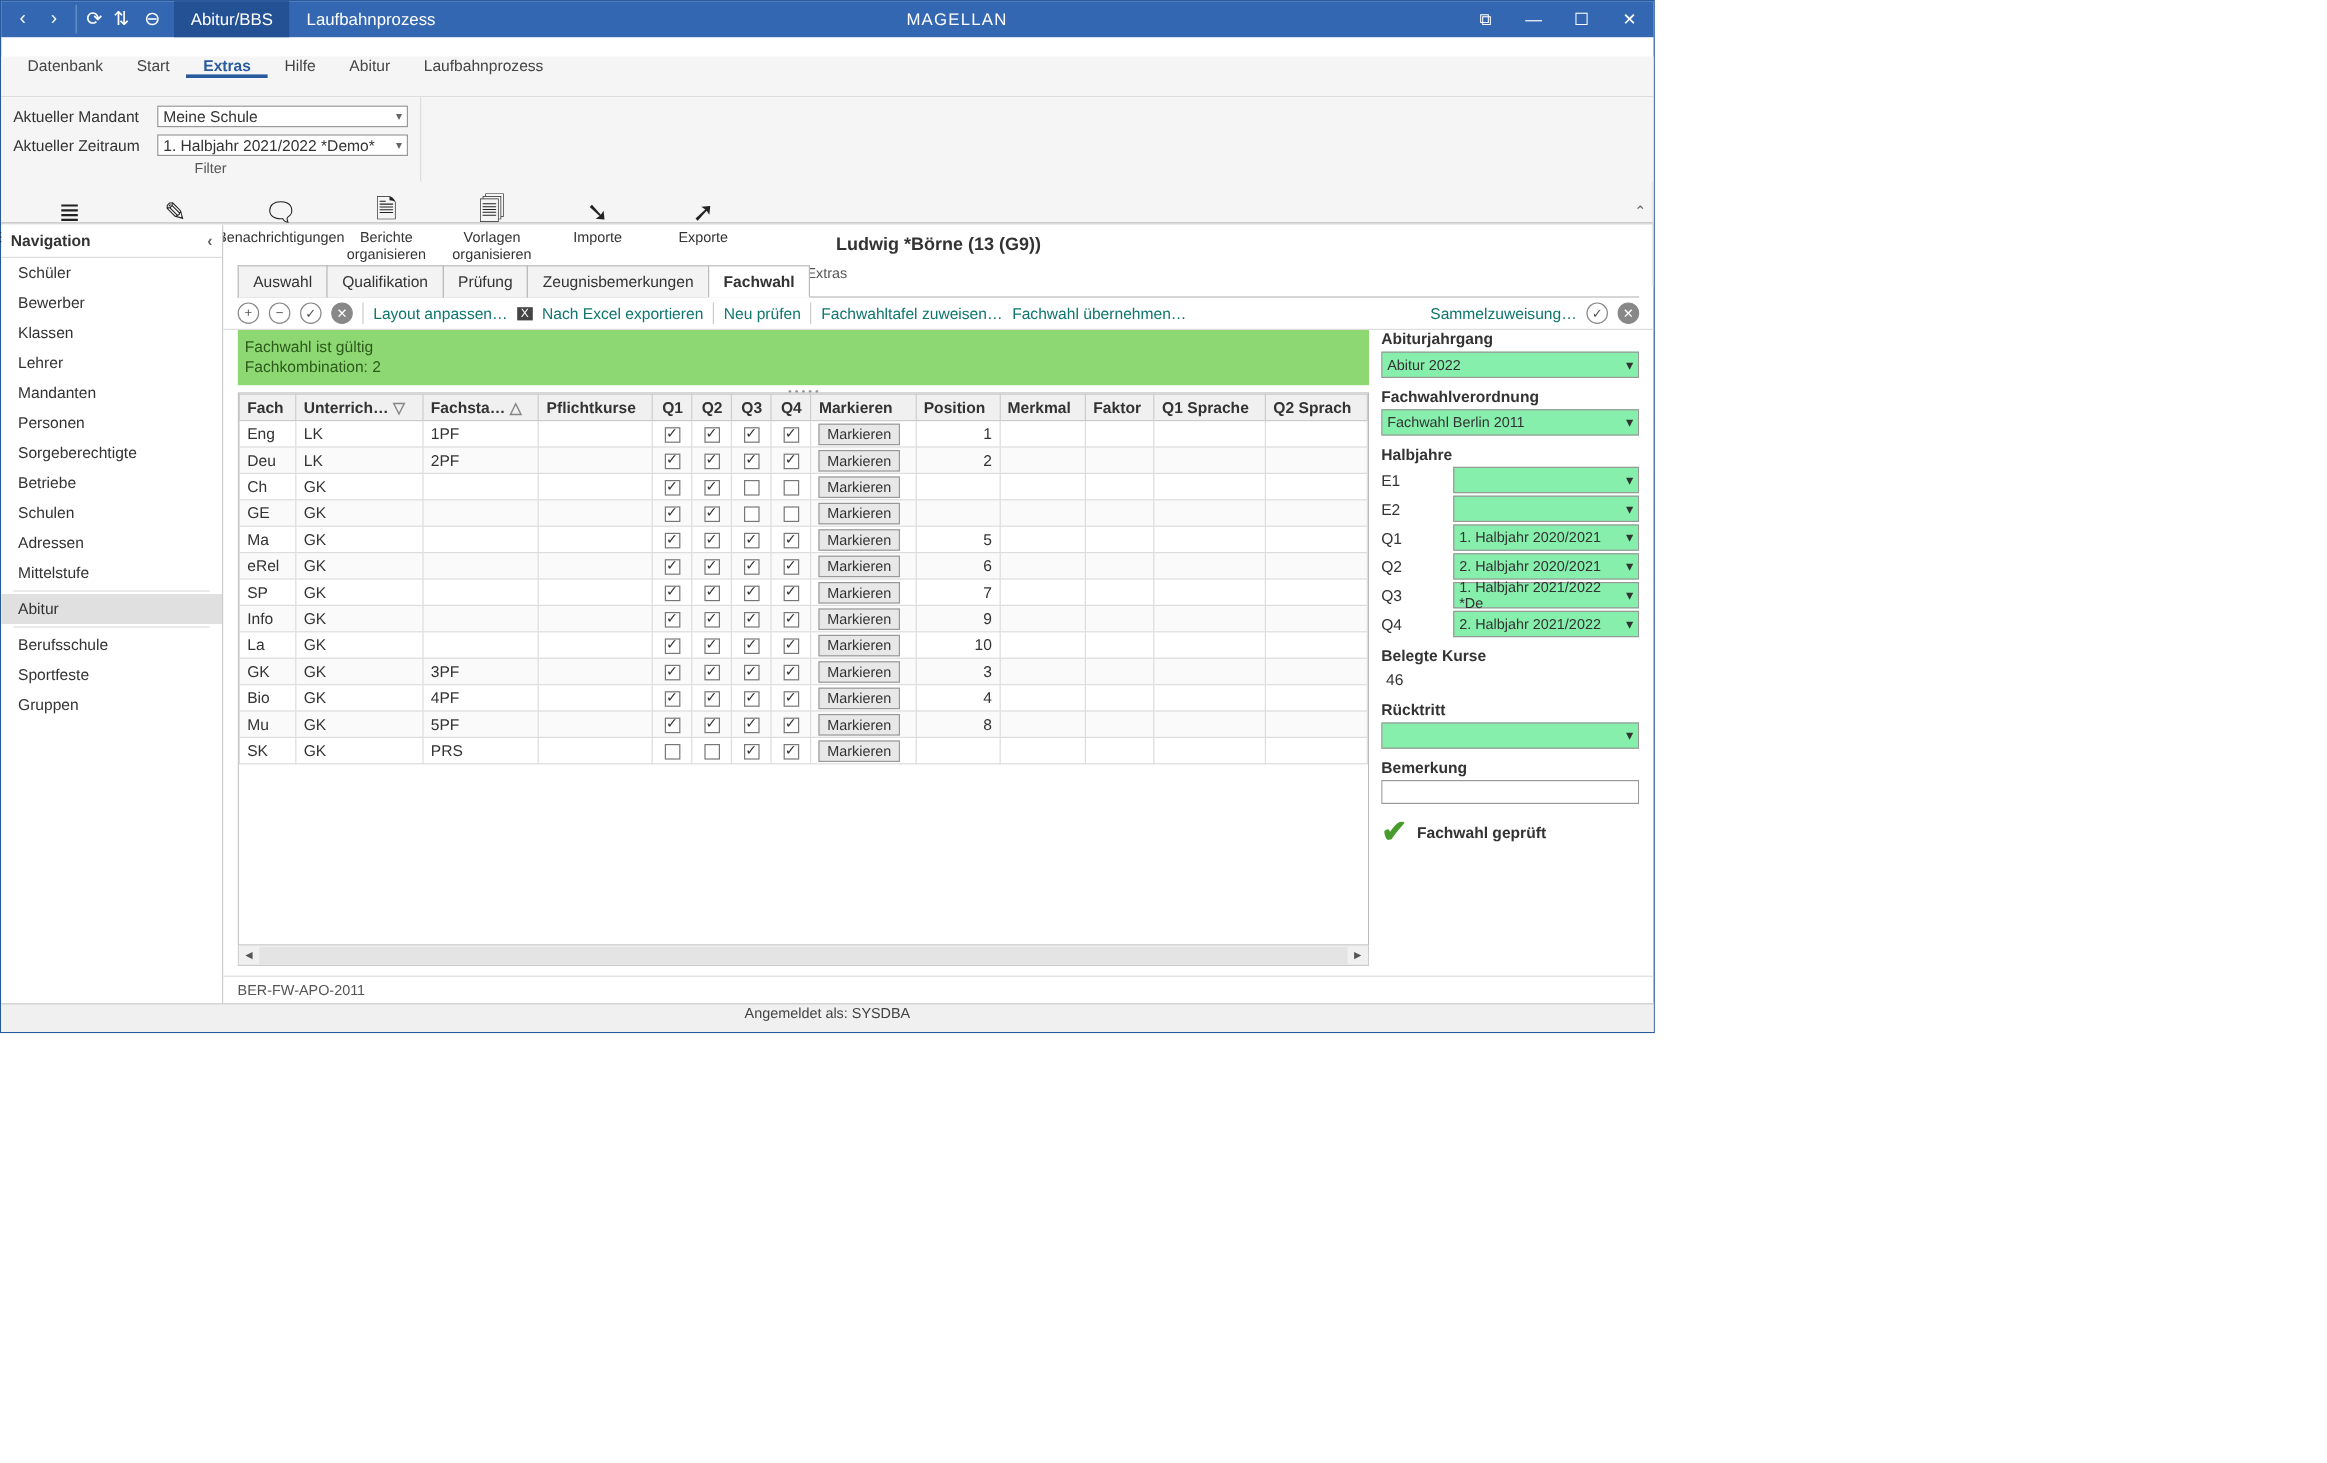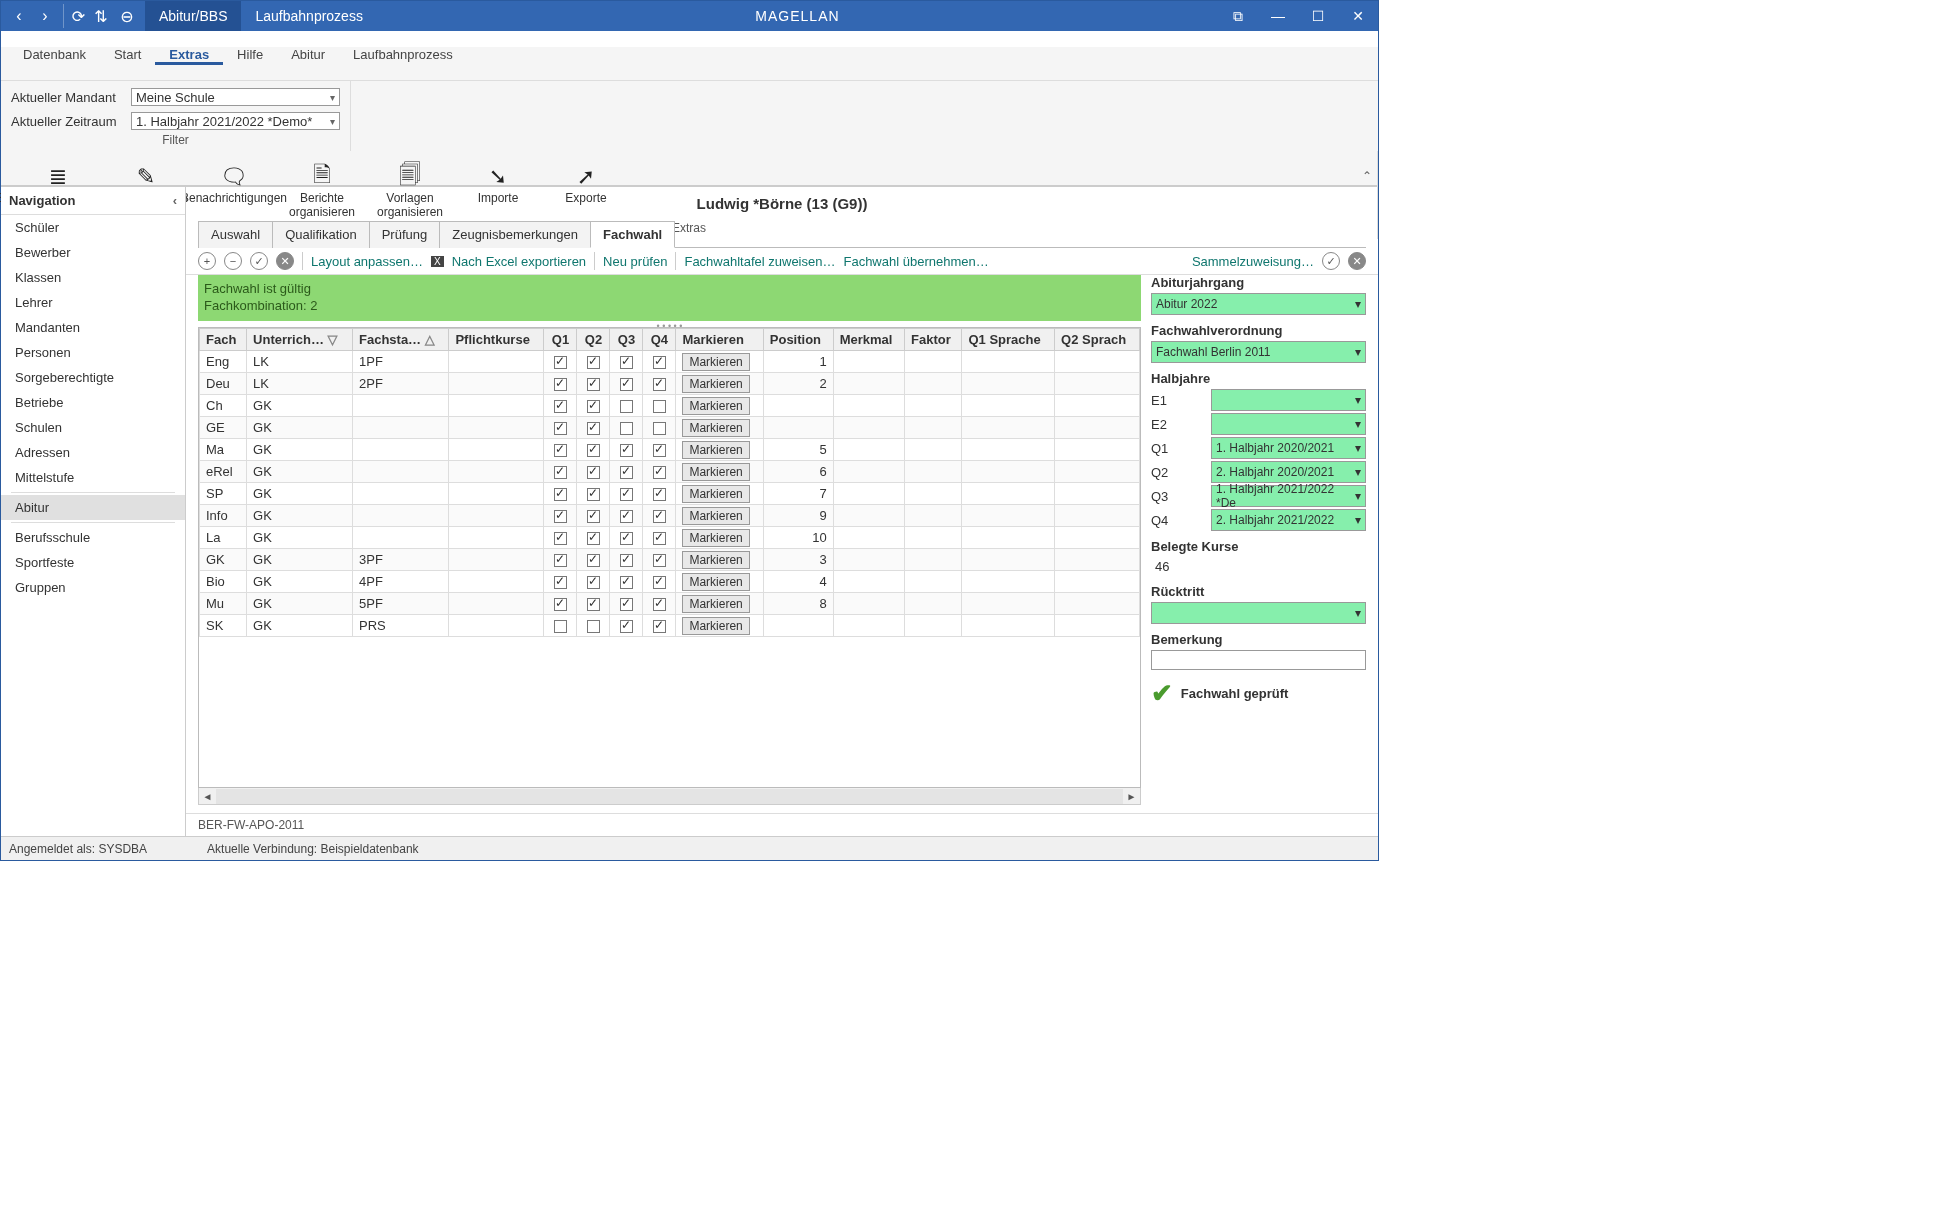--- a/index.html
+++ b/index.html
@@ -78,21 +78,21 @@
 .rightpane { width: 215px; overflow: auto; font-size: 13px; }
 .rightpane .sect { margin-bottom: 8px; }
 .rightpane .sect .lbl { font-weight: 600; margin-bottom: 3px; }
 .rightpane .combo2 { width: 100%; height: 22px; border: 1px solid #999; background: #86efac; display: flex; align-items: center; justify-content: space-between; padding: 0 4px; cursor: pointer; font-size: 12px; }
 .rightpane .row { display: flex; align-items: center; margin: 2px 0; gap: 20px; }
 .rightpane .row .hl { width: 40px; }
 .rightpane .input { width: 100%; height: 20px; border: 1px solid #999; background: #fff; padding: 0 4px; cursor: text; }
 .checked-label { display: flex; align-items: center; gap: 8px; margin-top: 6px; font-weight: 600; }
 .checked-label .bigchk { color: #4a9b2e; font-size: 26px; }
 
-.statusbar { height: 24px; background: #f0f0f0; border-top: 1px solid #ccc; display: flex; align-items: center; padding: 0 8px; gap: 60px; font-size: 12px; color: #444; }
+.statusbar { height: 24px; background: #f0f0f0; border-top: 1px solid #ccc; display: flex; align-items: center; padding: 0 8px; gap: 60px; font-size: 12px; color: #444; flex-direction: column; }
 </style>
 </head>
 <body>
 
 <div class="window">
 
   <div class="titlebar">
     <div class="nav-btns">
       <div class="nav-btn">‹</div>
       <div class="nav-btn">›</div>

